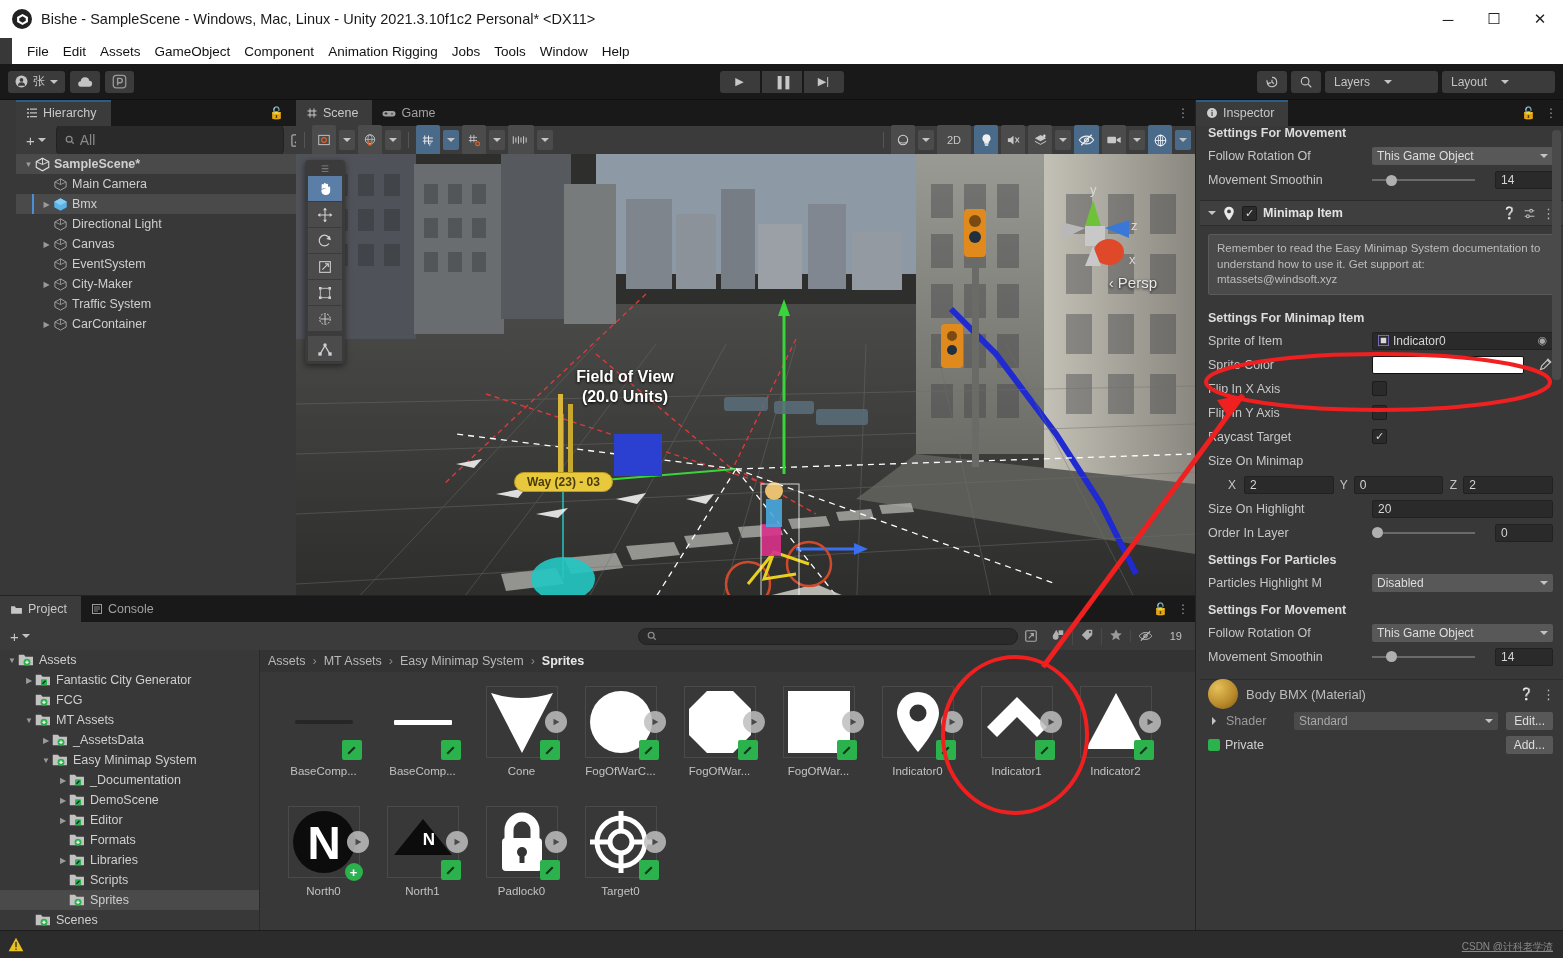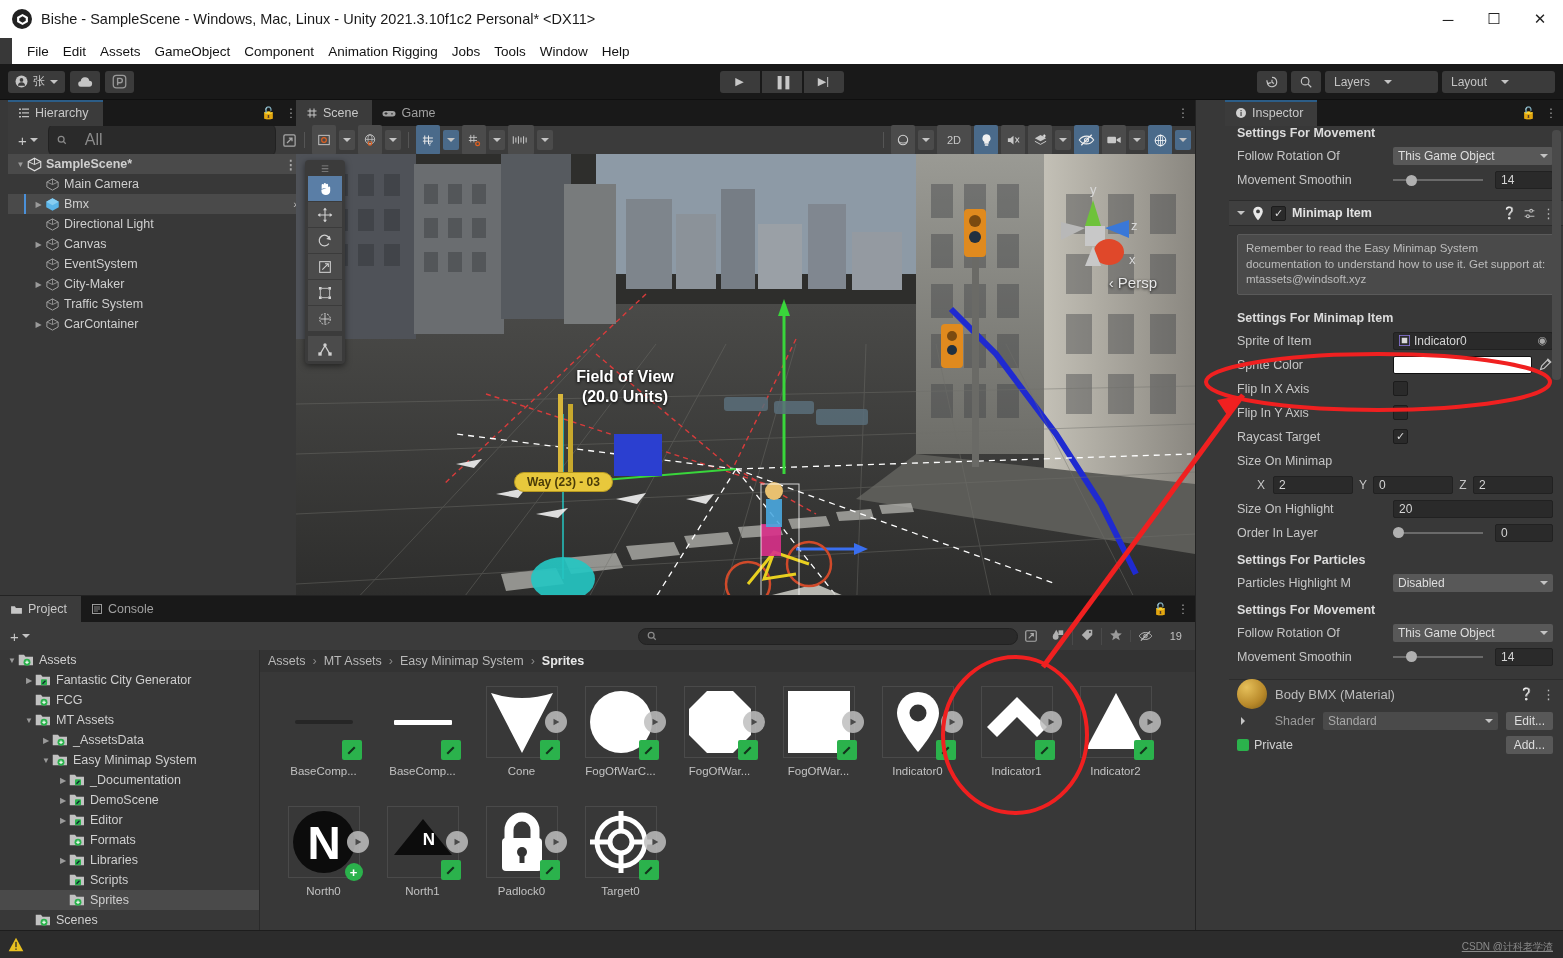--- a/index.html
+++ b/index.html
@@ -71,27 +71,27 @@
     height:26px;background:#3b3b3b;display:flex;align-items:center;gap:5px;
     padding:0 14px 0 10px;font-size:12.5px;color:#c8c8c8;position:relative;
   }
   .ptab.inactive{background:#191919;color:#a0a0a0;}
   .ptab.active-blue::before{
     content:"";position:absolute;top:0;left:0;right:0;height:2px;background:#2c5d87;
   }
   .tab-right-icons{position:absolute;right:6px;top:0;height:26px;display:flex;align-items:center;gap:9px;color:#a0a0a0;font-size:12px;}
 
   
-  #hierarchy{ position:absolute;left:8px;top:100px;width:296px;height:495px;background:#383838;
+  #hierarchy{ position:absolute;left:16px;top:100px;width:296px;height:495px;background:#383838;
     display:flex;flex-direction:column;border-right:1px solid #232323;justify-content:space-between;}
   .hsearchrow{height:28px;background:#3b3b3b;display:flex;align-items:center;padding:0 6px;gap:6px;}
   .plusdrop{display:flex;align-items:center;gap:3px;color:#c8c8c8;font-size:15px;padding:0 4px;}
   .searchbox{
     flex:1;height:36px;background:#2a2a2a;border-radius:9px;display:flex;align-items:center;
-    padding:0 8px;gap:18px;color:#8a8a8a;font-size:16px;border:1px solid #212121;
+    padding:0 8px;gap:5px;color:#8a8a8a;font-size:14px;border:1px solid #212121;
   }
   .hlist{flex:1;overflow:hidden;background:#383838;}
   .hrow{height:20px;display:flex;align-items:center;font-size:12.5px;color:#cfcfcf;padding-right:6px;position:relative;}
   .hrow.scene{background:#4a4a4a;font-weight:bold;}
   .hrow.selected{background:#4a4a4a;}
   .arrow{width:13px;flex:none;text-align:center;color:#9a9a9a;font-size:8px;}
   .cube{width:15px;height:15px;flex:none;margin-right:4px;}
   .sel-strip{position:absolute;left:16px;top:0;bottom:0;width:2px;background:#4a90d9;}
 
   
@@ -127,23 +127,23 @@
   .prj-grid{flex:1;background:#383838;padding:14px 10px 0 14px;display:flex;flex-wrap:wrap;align-content:flex-start;gap:0;overflow:hidden;position:relative;}
   .acell{width:99px;height:120px;display:flex;flex-direction:column;align-items:center;}
   .athumb{width:72px;height:72px;position:relative;display:flex;align-items:center;justify-content:center;}
   .athumb .frame{position:absolute;inset:0;border:1px solid #4a4a4a;}
   .alabel{margin-top:7px;font-size:11.5px;color:#c2c2c2;text-align:center;max-width:95px;overflow:hidden;white-space:nowrap;}
   .badge-script{position:absolute;right:-2px;bottom:-2px;width:20px;height:20px;background:#2bb24c;border-radius:2px;display:flex;align-items:center;justify-content:center;}
   .badge-plus{position:absolute;right:-3px;bottom:-3px;width:18px;height:18px;background:#2bb24c;border-radius:50%;display:flex;align-items:center;justify-content:center;color:#fff;font-size:13px;font-weight:bold;line-height:1;}
   .play-ov{position:absolute;right:-9px;top:50%;transform:translateY(-50%);width:22px;height:22px;border-radius:50%;background:rgba(190,190,190,.85);display:flex;align-items:center;justify-content:center;}
 
   
-  #inspector{position:absolute;left:1195px;top:100px;width:368px;height:830px;background:#383838;border-left:1px solid #232323;padding-left:29px;}
+  #inspector{position:absolute;left:1195px;top:100px;width:368px;height:830px;background:#383838;border-left:1px solid #232323;}
   .insp-body{height:700px;overflow:hidden;position:relative;background:#383838;padding-left:4px;}
-  .row{display:flex;align-items:center;height:24px;padding:0 10px 0 8px;gap:6px;}
+  .row{display:flex;align-items:center;height:24px;padding:0 10px 0 8px;gap:14px;}
   .rlabel{font-size:12.5px;color:#c6c6c6;width:150px;flex:none;white-space:nowrap;overflow:hidden;}
   .sectitle{font-size:12.5px;font-weight:bold;color:#dcdcdc;padding:8px 8px 4px 8px;}
   .field{flex:1;height:18px;background:#2a2a2a;border:1px solid #212121;border-radius:2px;color:#d5d5d5;font-size:12px;display:flex;align-items:center;padding:0 5px;}
   .dropdown{flex:1;height:18px;background:#585858;border-radius:2px;color:#dedede;font-size:12px;display:flex;align-items:center;justify-content:space-between;padding:0 5px;}
   .chk{width:15px;height:15px;background:#2a2a2a;border:1px solid #1c1c1c;border-radius:2px;display:flex;align-items:center;justify-content:center;color:#ddd;font-size:11px;}
   .slider{flex:1;display:flex;align-items:center;height:18px;}
   .strack{flex:1;height:2px;background:#6a6a6a;position:relative;}
   .sknob{width:11px;height:11px;border-radius:50%;background:#b0b0b0;position:absolute;top:-4.5px;}
   .numbox{width:58px;height:18px;background:#2a2a2a;border:1px solid #212121;border-radius:2px;color:#d5d5d5;font-size:12px;display:flex;align-items:center;padding:0 5px;margin-left:6px;flex:none;}
   .comphdr{height:26px;background:#3f3f3f;display:flex;align-items:center;padding:0 8px;gap:6px;border-top:1px solid #2c2c2c;border-bottom:1px solid #2c2c2c;}
@@ -1433,21 +1433,21 @@
       <div style="height:10px"></div>
 
       <div class="matbar">
         <div class="matsphere"></div>
         <div style="flex:1;font-size:13px;color:#bdbdbd;">Body BMX (Material)</div>
         <span style="color:#bbb;font-size:12px;">❔</span>
         <span style="color:#bbb;">⋮</span>
       </div>
       <div class="row" style="gap:8px;">
         <i class="caret" style="transform:rotate(-90deg);margin-left:2px;"></i>
-        <div style="font-size:12.5px;color:#9a9a9a;width:60px;text-align:right;">Shader</div>
+        <div style="font-size:12.5px;color:#9a9a9a;width:60px;">Shader</div>
         <div class="dropdown" style="background:#4a4a4a;color:#a8a8a8;">
           <span>Standard</span>
           <i class="caret"></i>
         </div>
         <div class="btnsmall">Edit...</div>
       </div>
       <div class="row" style="gap:5px;">
         <span style="width:12px;height:12px;background:#2bb24c;border-radius:2px;display:inline-block;flex:none;"></span>
         <div style="flex:1;font-size:12.5px;color:#d0d0d0;">Private</div>
         <div class="btnsmall">Add...</div>

